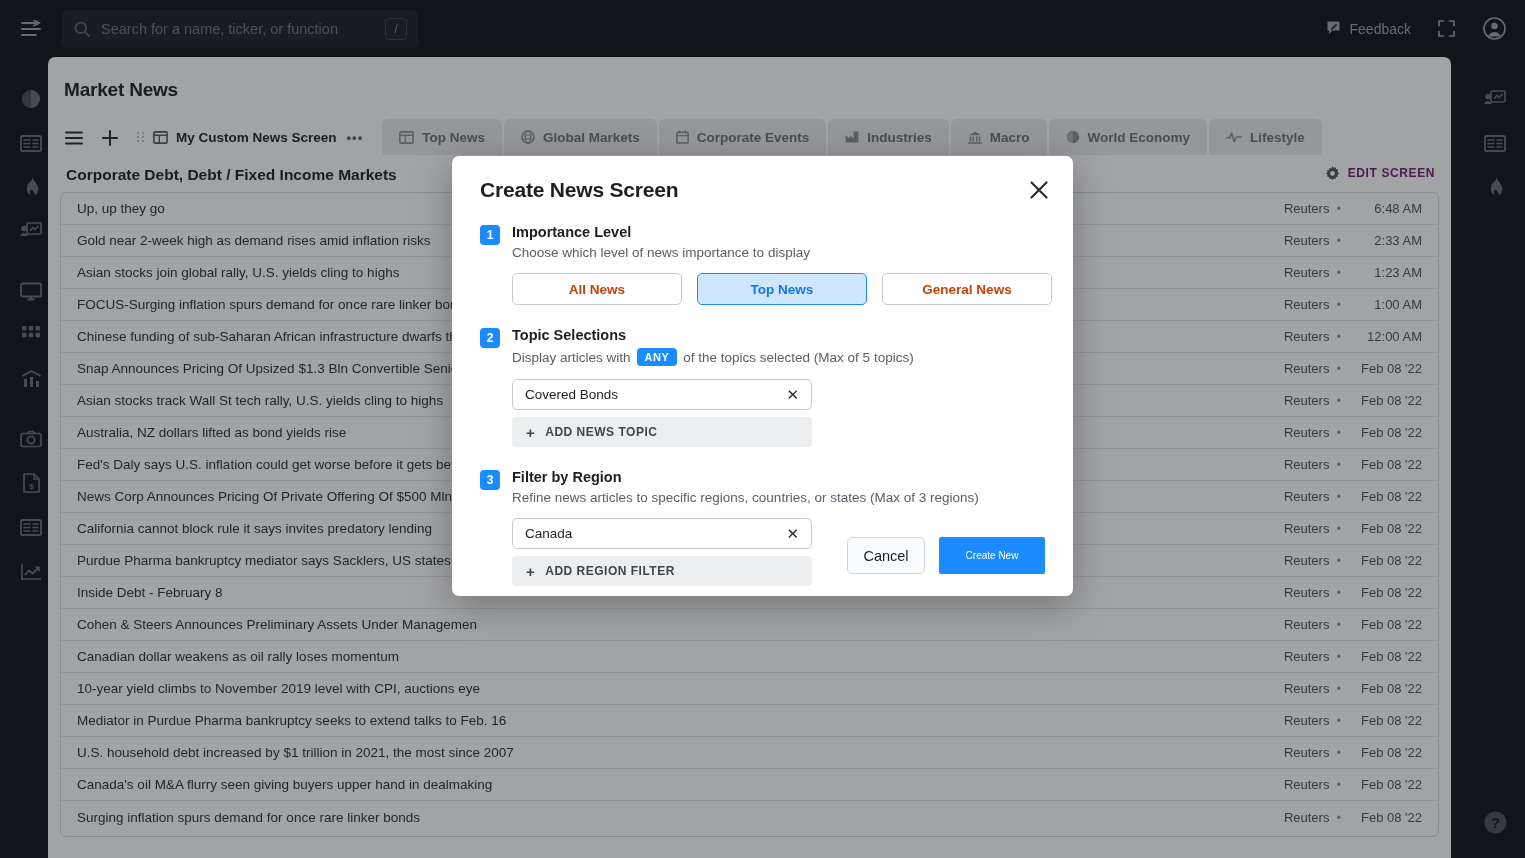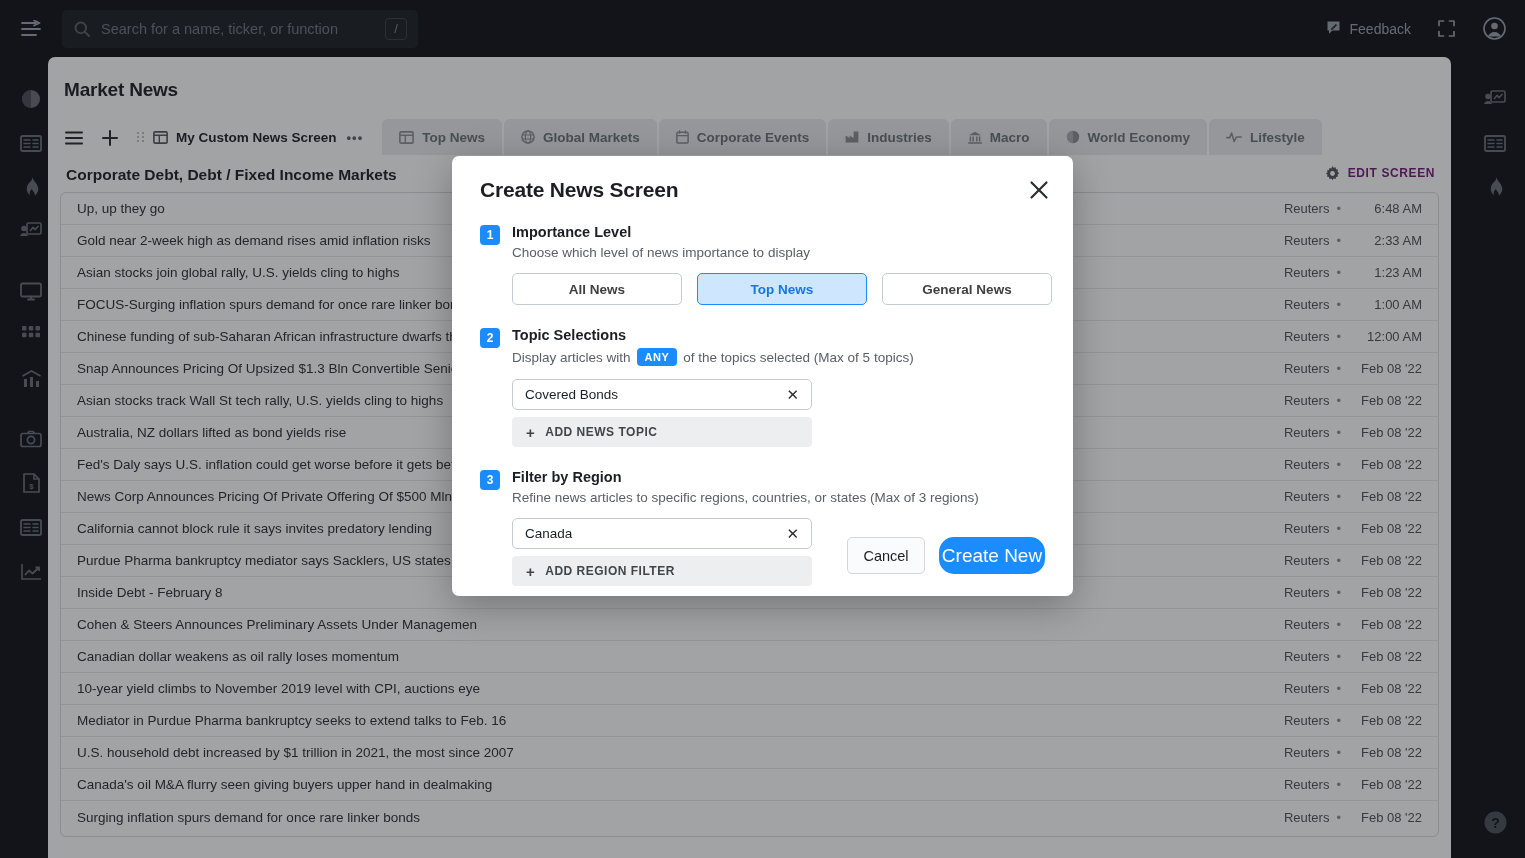--- a/index.html
+++ b/index.html
@@ -151,21 +151,21 @@
   .step-title { font-size: 14.5px; font-weight: bold; color: #1b1f24; }
   .step-sub { font-size: 13.5px; color: #5a6067; margin-top: 5px; display: flex; align-items: center; gap: 6px; flex-wrap: wrap; }
   .any-badge {
     background: #1a8cff; color: #fff; font-size: 11px; font-weight: bold;
     padding: 3px 8px; border-radius: 4px; letter-spacing: .5px;
   }
 
   .seg-row { display: flex; gap: 15px; margin-top: 13px; }
   .seg-btn {
     width: 170px; height: 32px; border: 1px solid #c6cbd1; border-radius: 5px;
-    background: #fff; color: #404040; font-size: 13.5px; font-weight: bold;
+    background: #fff; color: #c2410c; font-size: 13.5px; font-weight: bold;
     display: flex; align-items: center; justify-content: center; cursor: pointer;
     font-family: "Liberation Sans", sans-serif;
   }
   .seg-btn.selected { background: #cfe6ff; border-color: #1a8cff; color: #1477e0; }
 
   .chip-field {
     margin-top: 13px; width: 300px; height: 31px;
     border: 1px solid #c6cbd1; border-radius: 5px; background: #fff;
     display: flex; align-items: center; justify-content: space-between;
     padding: 0 12px; font-size: 13.5px; color: #1b1f24;
@@ -182,22 +182,22 @@
 
   .modal-footer {
     position: absolute; right: 28px; bottom: 22px; display: flex; gap: 14px;
   }
   .btn-cancel {
     width: 78px; height: 37px; border: 1px solid #d3d7db; border-radius: 5px;
     background: #fafbfc; color: #1b1f24; font-size: 14.5px; cursor: pointer;
     font-family: "Liberation Sans", sans-serif;
   }
   .btn-create {
-    width: 106px; height: 37px; border: none; border-radius: 15px;
-    background: #1a8cff; color: #fff; font-size: 19px; cursor: pointer;
+    width: 106px; height: 37px; border: none; border-radius: 2px;
+    background: #1a8cff; color: #fff; font-size: 10px; cursor: pointer;
     font-family: "Liberation Sans", sans-serif;
   }
 </style>
 </head>
 <body>
 
 <div id="app">
 
   <div class="topbar">
     <div class="hamburger-btn">

